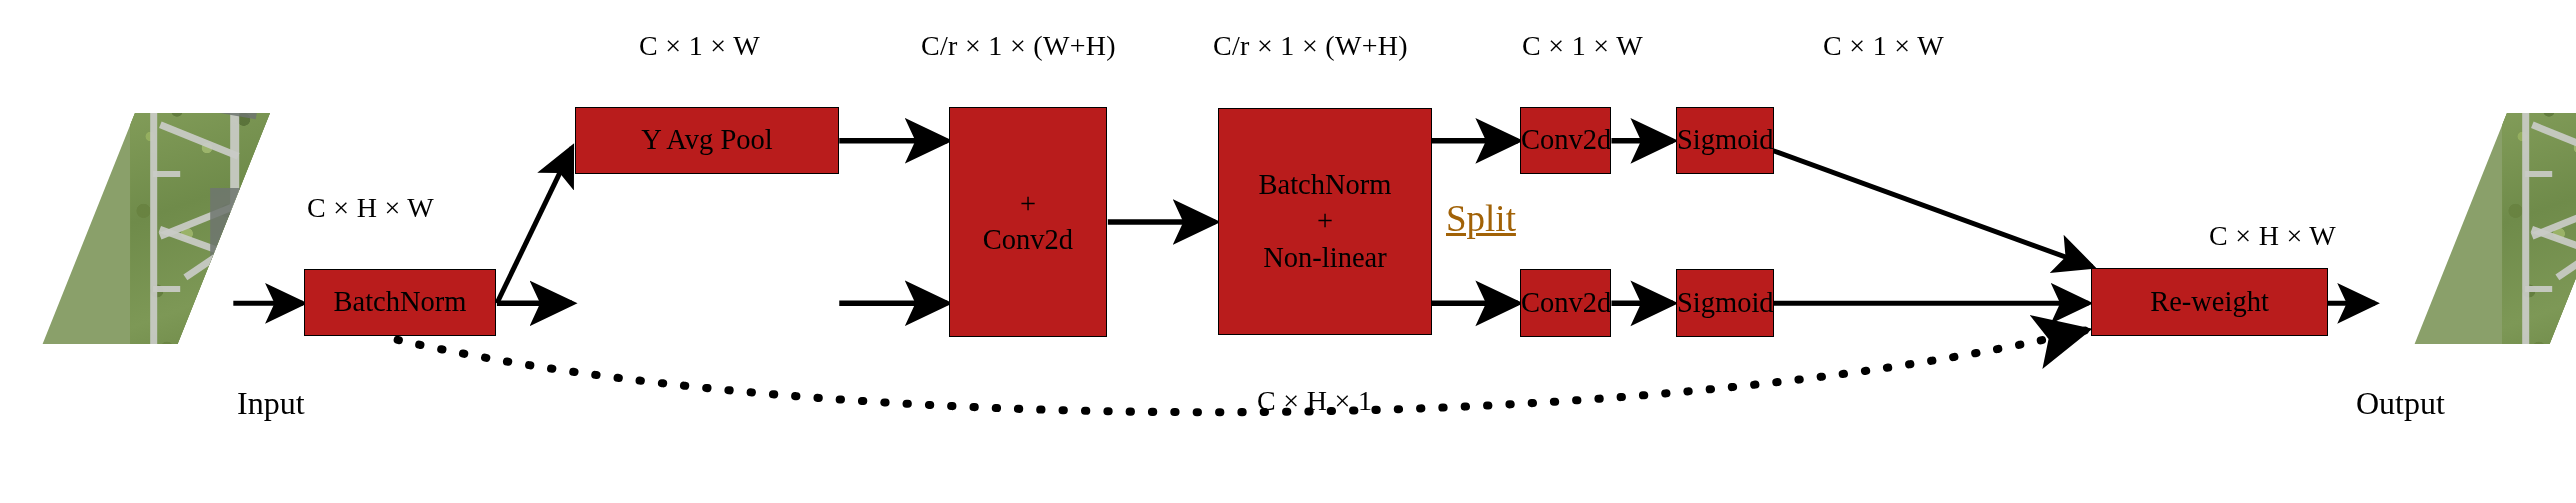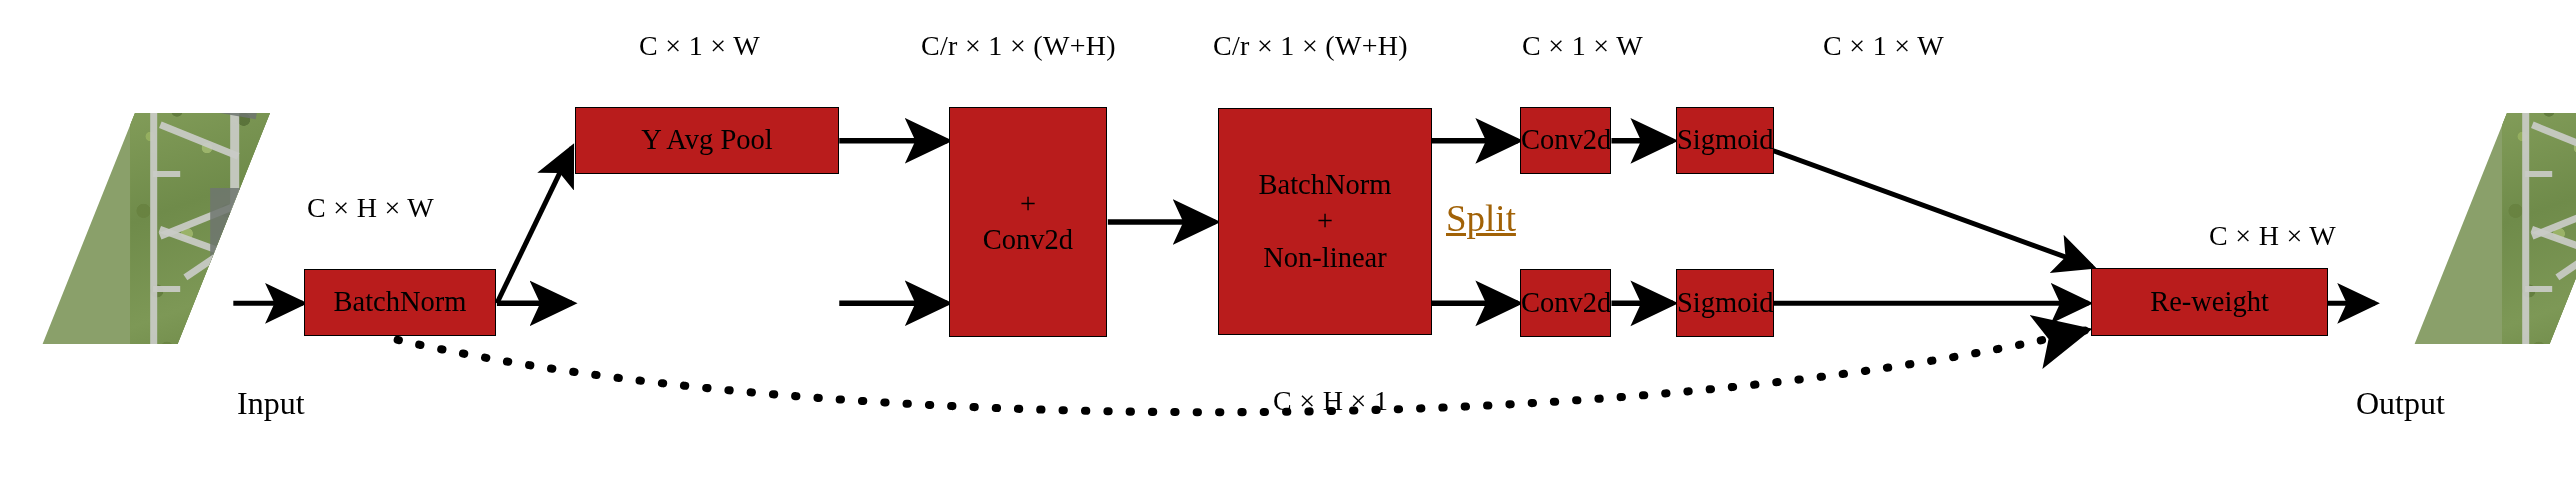--- a/index.html
+++ b/index.html
@@ -229,21 +229,21 @@
   <div class="dimlabel" style="left:921px;top:30px;">C/r × 1 × (W+H)</div>
 
   <div class="dimlabel" style="left:1213px;top:30px;">C/r × 1 × (W+H)</div>
 
   <div class="dimlabel" style="left:1522px;top:30px;">C × 1 × W</div>
 
   <div class="dimlabel" style="left:1823px;top:30px;">C × 1 × W</div>
 
   <div class="dimlabel" style="left:2209px;top:220px;">C × H × W</div>
 
-  <div class="dimlabel" style="left:1257px;top:385px;margin-left:16px;">C × H × 1</div>
+  <div class="dimlabel" style="left:1257px;top:385px;">C × H × 1</div>
 
   <div class="splitlabel" style="left:1446px;top:197px;">Split</div>
 
   <div class="endlabel" style="left:205px;top:385px;">Input</div>
 
   <div class="endlabel" style="left:2324px;top:385px;">Output</div>
 
 </div>
 
 

